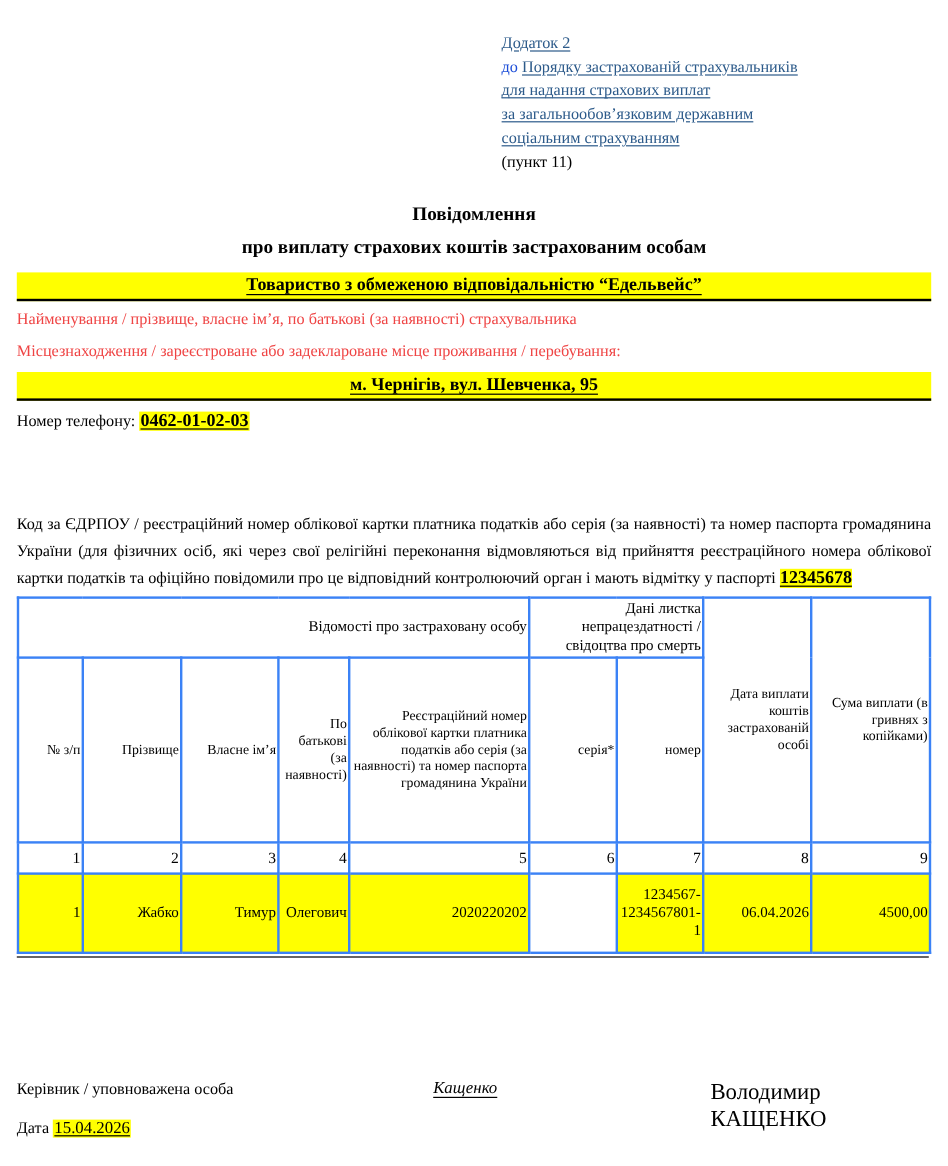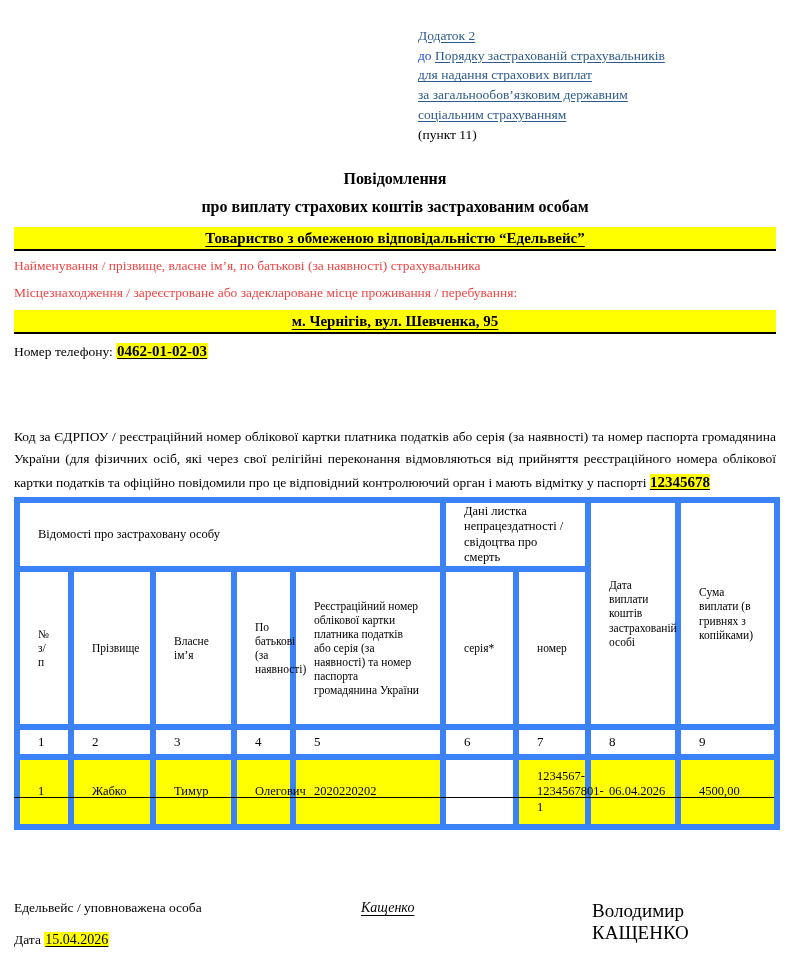--- a/index.html
+++ b/index.html
@@ -140,24 +140,24 @@
     position: absolute;
     left: 14px;
     top: 497px;
     width: 760px;
     border-collapse: collapse;
     table-layout: fixed;
     font-size: 11.5px;
     line-height: 1.22;
   }
   table.main td {
-    border: 6px solid #3b82f6;
-    text-align: left;
+    border: 2px solid #3b82f6;
+    text-align: right;
     vertical-align: middle;
-    padding: 1px 18px;
+    padding: 1px 1px;
   }
   td.grp { height: 24px; font-size: 12.5px; }
   td.hcell { height: 150px; }
   td.numrow { height: 22px; font-size: 13px; }
   td.datarow { height: 62px; font-size: 12.5px; }
   td.hiy { background: #ffff00; }
   td.white { background: #ffffff; }
 
   
   hr.sep {
@@ -298,21 +298,21 @@
         <td class="datarow hiy">1234567-1234567801-1</td>
         <td class="datarow hiy">06.04.2026</td>
         <td class="datarow hiy">4500,00</td>
       </tr>
     </tbody>
   </table>
 
   <hr class="sep">
 
   <div class="sig-row">
-    <span class="sig-role">Едельвейс / уповноважена особа</span>
+    <span class="sig-role">Керівник / уповноважена особа</span>
     <span class="sig-sign">Кащенко</span>
     <span class="sig-name">Володимир КАЩЕНКО</span>
   </div>
 
   <div class="date-row">
     <span>Дата </span><span class="date-val">15.04.2026</span>
   </div>
 
 </div>
 

